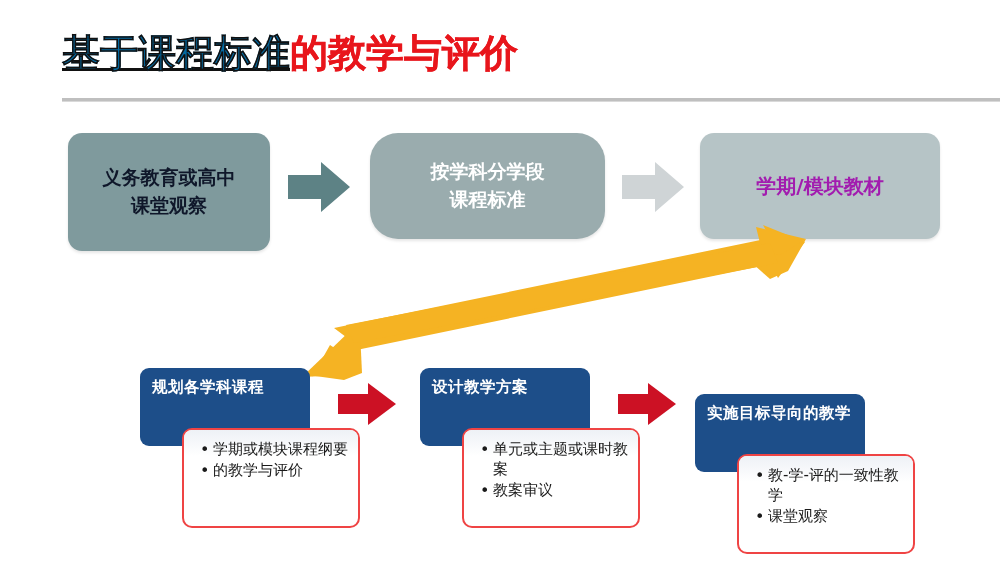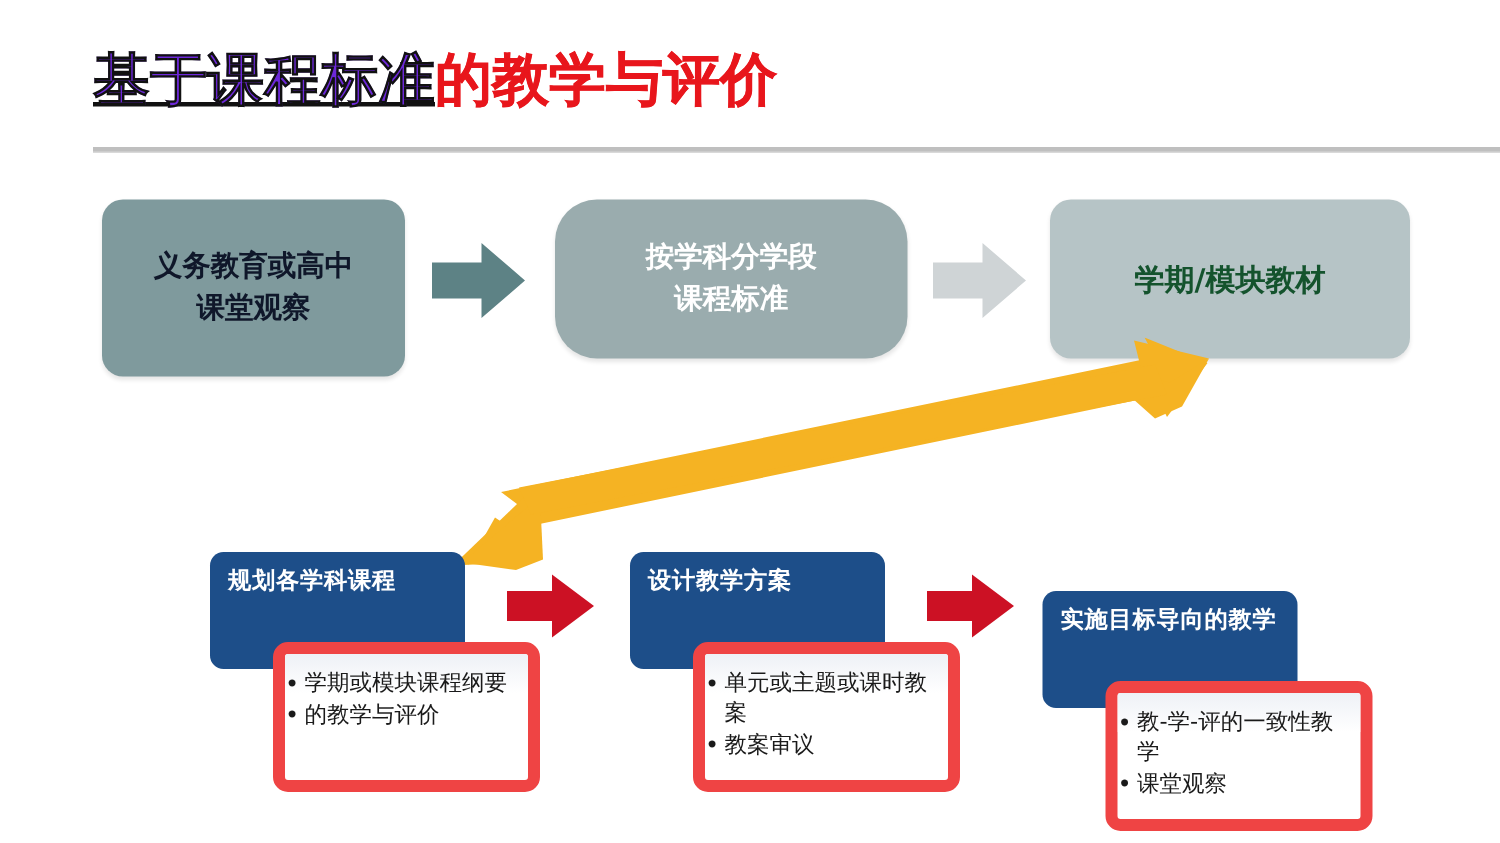--- a/index.html
+++ b/index.html
@@ -23,21 +23,21 @@
     position: absolute;
     left: 62px;
     top: 34px;
     white-space: nowrap;
     font-size: 38px;
     font-weight: bold;
     letter-spacing: 0px;
     line-height: 1;
   }
   .title-black {
-    color: #6d28d9;
+    color: #0369a1;
     text-decoration: underline;
     text-decoration-thickness: 3px;
     text-underline-offset: 2px;
     -webkit-text-stroke: 0.4px #111;
   }
   .title-red {
     color: #e8161c;
     text-align: center;
     -webkit-text-stroke: 0.4px #e8161c;
   }
@@ -66,21 +66,21 @@
   #topbox-0 {
     left: 68px; top: 133px; width: 202px; height: 118px;
     background: #7f9a9d; color: #0f172a; font-size: 19px;
   }
   #topbox-1 {
     left: 370px; top: 133px; width: 235px; height: 106px;
     background: #9aacae; color: #ffffff; font-size: 19px; border-radius: 28px;
   }
   #topbox-2 {
     left: 700px; top: 133px; width: 240px; height: 106px;
-    background: #b6c4c6; color: #14532d; font-size: 20px;
+    background: #b6c4c6; color: #a21caf; font-size: 20px;
   }
 
   .block-arrow {
     position: absolute;
     top: 160px;
     width: 62px;
     height: 54px;
   }
   #arrow-top-0 { left: 288px; }
   #arrow-top-1 { left: 622px; }
@@ -121,24 +121,24 @@
     line-height: 1.35;
     letter-spacing: 0.5px;
   }
   .bg-card {
     position: absolute;
     left: 42px;
     top: 60px;
     width: 178px;
     height: 100px;
     background: #ffffff;
-    border: 8px solid #ef4444;
+    border: 2px solid #ef4444;
     border-radius: 10px;
     box-sizing: border-box;
-    padding: 10px 6px 6px 0;
+    padding: 10px 6px 6px 16px;
     overflow: hidden;
   }
   .bg-card::before {
     content: "";
     position: absolute;
     left: 0; top: 0; right: 0;
     height: 26px;
     background: linear-gradient(180deg, #eef1f6 0%, #ffffff 100%);
     pointer-events: none;
   }

